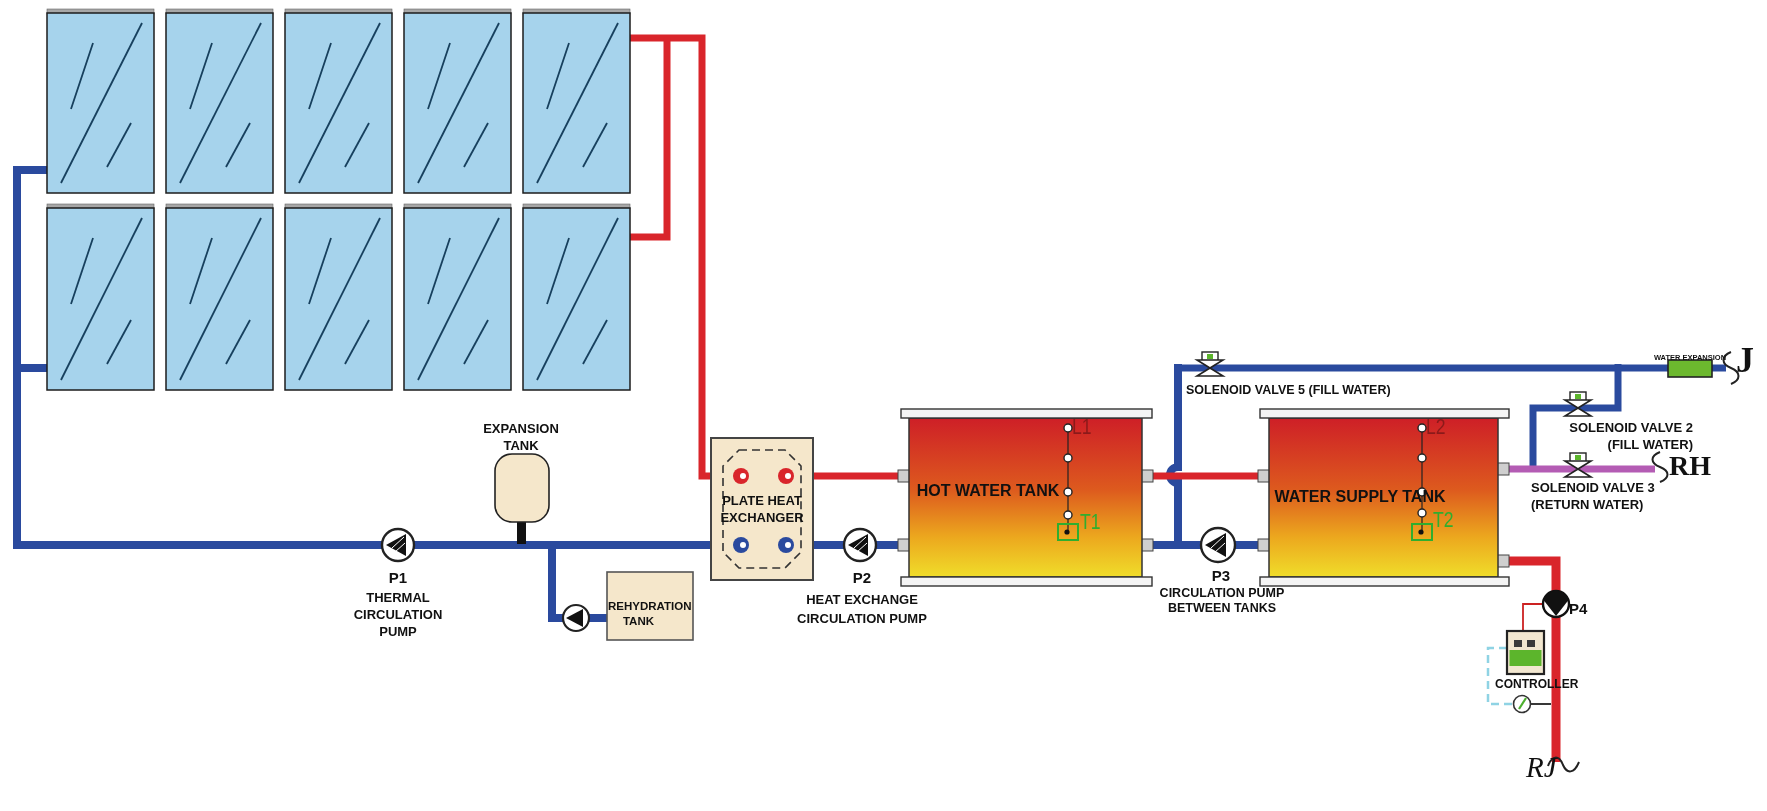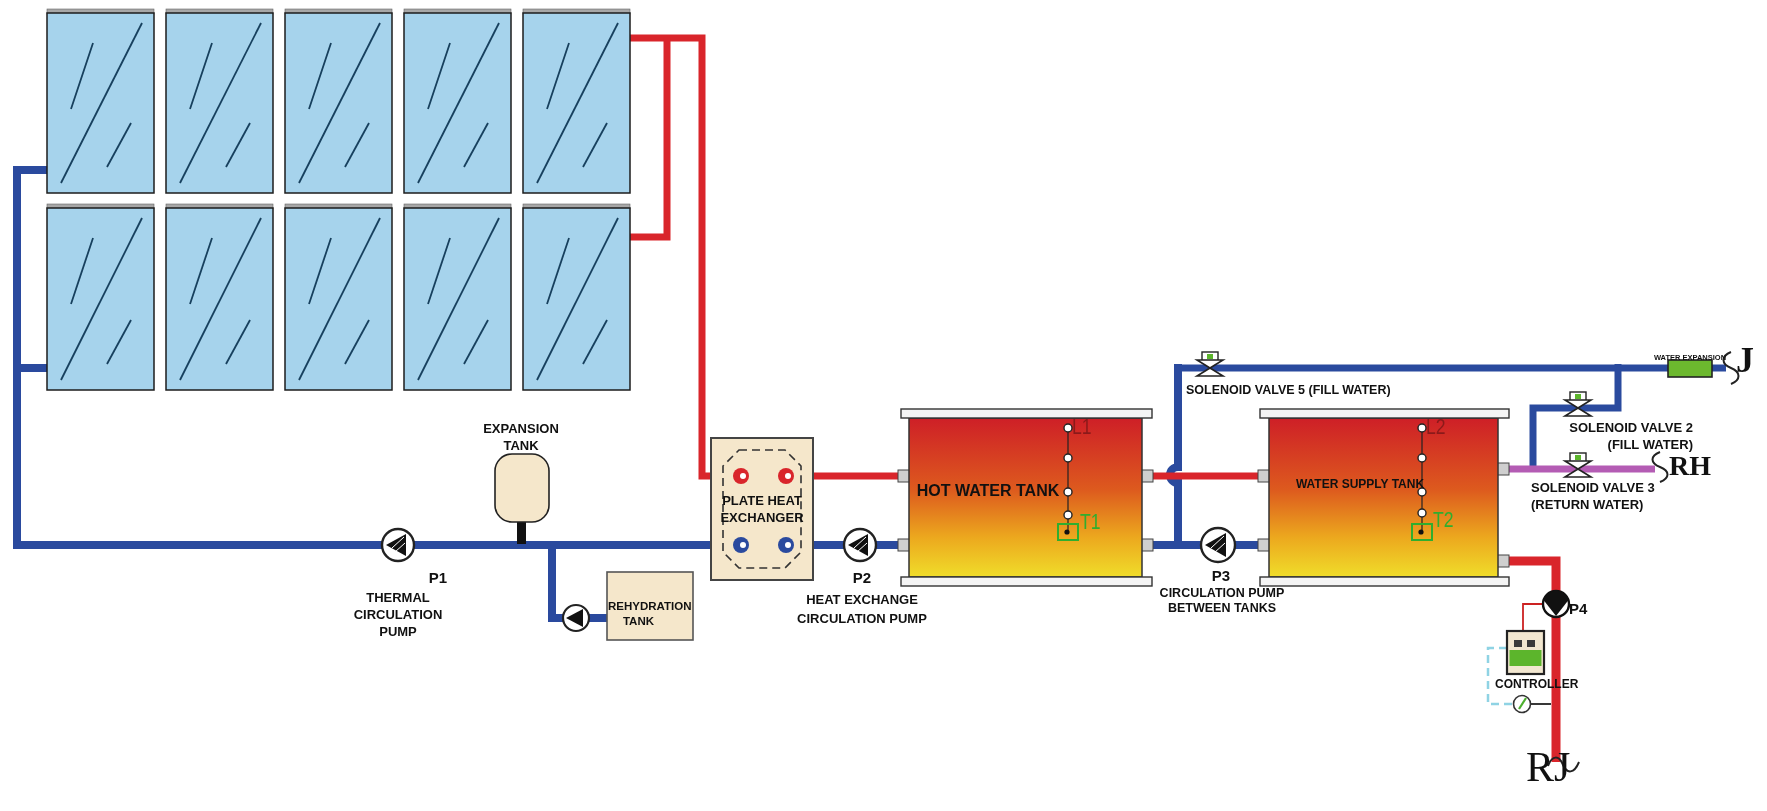--- a/index.html
+++ b/index.html
@@ -239,46 +239,46 @@
   <path d="M1548 766 c4 -11 11 -11 15 -1 c4 9 11 9 16 -3" fill="none" stroke="#222" stroke-width="2"></path>
 </svg>
 
 <div class="lbl ctr" style="left:451px;top:420px;width:140px;font-size:13px;">EXPANSION
 TANK</div>
 <div class="lbl ctr" style="left:608px;top:599px;width:61px;font-size:11.5px;line-height:15px;">REHYDRATION
 TANK</div>
 <div class="lbl ctr" style="left:713px;top:492px;width:98px;font-size:13px;">PLATE HEAT
 EXCHANGER</div>
 
-<div class="lbl ctr" style="left:383px;top:569px;width:30px;font-size:15px;margin-left:40px;">P1</div>
+<div class="lbl ctr" style="left:383px;top:569px;width:30px;font-size:15px;">P1</div>
 <div class="lbl ctr" style="left:328px;top:589px;width:140px;font-size:13px;line-height:17px;">THERMAL
 CIRCULATION
 PUMP</div>
 <div class="lbl ctr" style="left:847px;top:569px;width:30px;font-size:15px;">P2</div>
 <div class="lbl ctr" style="left:769px;top:590px;width:186px;font-size:13px;line-height:19px;">HEAT EXCHANGE
 CIRCULATION PUMP</div>
 <div class="lbl ctr" style="left:1206px;top:567px;width:30px;font-size:15px;">P3</div>
 <div class="lbl ctr" style="left:1142px;top:586px;width:160px;font-size:12.5px;line-height:15px;">CIRCULATION PUMP
 BETWEEN TANKS</div>
 <div class="lbl" style="left:1569px;top:600px;font-size:15px;">P4</div>
 
 <div class="lbl ctr" style="left:913px;top:482px;width:150px;font-size:16px;">HOT WATER TANK</div>
-<div class="lbl ctr" style="left:1272px;top:476px;width:176px;font-size:12px;">WATER SUPPLY TANK</div>
+<div class="lbl ctr" style="left:1272px;top:488px;width:176px;font-size:16px;">WATER SUPPLY TANK</div>
 
 <div class="lbl sensor-label" style="left:1072px;top:418px;font-size:22px;color:#8b1a1a;">L1</div>
 <div class="lbl sensor-label" style="left:1080px;top:513px;font-size:22px;color:#2fae2f;">T1</div>
 <div class="lbl sensor-label" style="left:1426px;top:418px;font-size:22px;color:#8b1a1a;">L2</div>
 <div class="lbl sensor-label" style="left:1433px;top:511px;font-size:22px;color:#2fae2f;">T2</div>
 
 <div class="lbl" style="left:1186px;top:382px;width:240px;font-size:12.5px;">SOLENOID VALVE 5 (FILL WATER)</div>
 <div class="lbl" style="left:1543px;top:419px;width:150px;font-size:13px;text-align:right;">SOLENOID VALVE 2
 (FILL WATER)</div>
 <div class="lbl" style="left:1531px;top:479px;width:160px;font-size:13px;">SOLENOID VALVE 3
 (RETURN WATER)</div>
 
 <div class="lbl ctr" style="left:1652px;top:349px;width:76px;font-size:7.5px;">WATER EXPANSION</div>
 <div class="lbl ctr" style="left:1495px;top:676px;width:60px;font-size:12px;">CONTROLLER</div>
 
 <div class="lbl serif" style="left:1736px;top:342px;font-size:36px;line-height:36px;">J</div>
 <div class="lbl serif" style="left:1669px;top:452px;font-size:28px;line-height:28px;">RH</div>
-<div class="lbl serif" style="left:1526px;top:750px;font-size:42px;line-height:34px;font-weight:400;">RJ</div>
+<div class="lbl serif" style="left:1526px;top:750px;font-size:29px;line-height:34px;font-weight:400;font-style:italic;">RJ</div>
 
 </div>
 
 </body></html>

